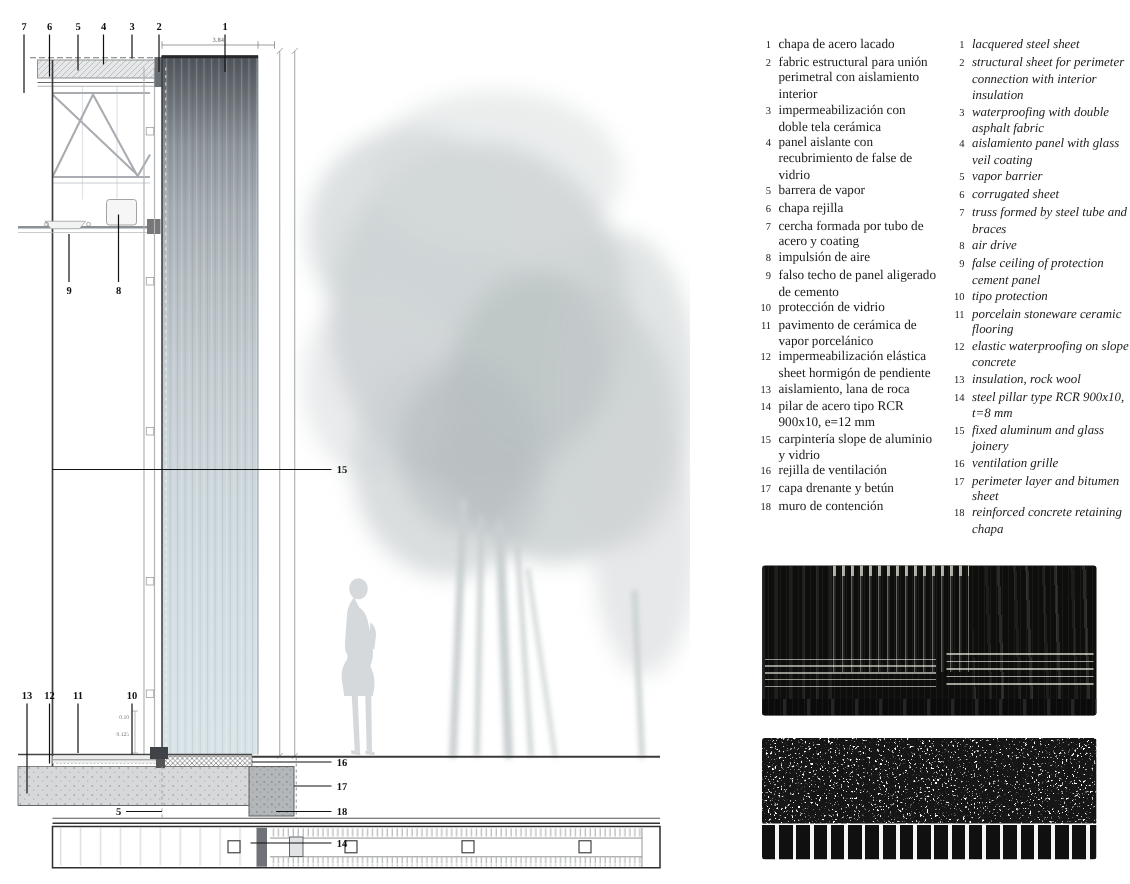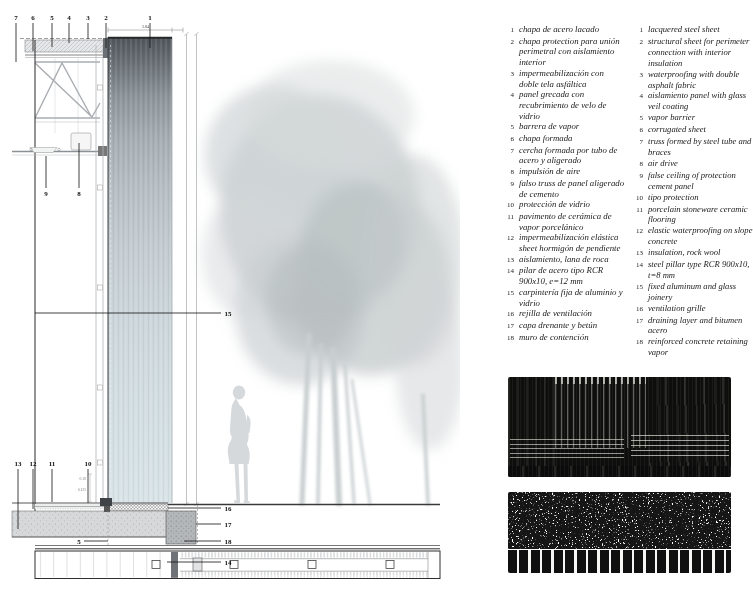--- a/index.html
+++ b/index.html
@@ -11,21 +11,21 @@
   .callout-num{font:bold 7px "Liberation Serif",serif;fill:#111;}
   .dim-text{font:4.3px "Liberation Serif",serif;fill:#555;}
   .dim-text-s{font:3.7px "Liberation Serif",serif;fill:#777;}
   .faint{stroke:#e0e2e3;stroke-width:.8;}
   
   .legend-col{position:absolute;top:24px;font-size:8.8px;line-height:10.7px;}
   .legend-es{left:503px;width:122px;}
   .legend-en{left:632px;width:121px;font-style:italic;line-height:10.9px;font-size:8.6px;}
   .lg-row{display:flex;align-items:flex-start;}
   .lg-num{flex:none;width:11px;text-align:right;font-size:7px;font-style:normal;padding-top:1px;color:#222;}
-  .lg-txt{padding-left:5px;font-style:italic;}
+  .lg-txt{padding-left:5px;}
   
   .char{position:absolute;overflow:hidden;border-radius:2px;}
   .char1{left:508px;top:377px;width:223px;height:100px;background:#0e0e0d;}
   .char1 .ly{position:absolute;}
   .c1-left{left:0;top:0;width:21%;height:100%;
     background:repeating-linear-gradient(90deg,rgba(125,125,118,.16) 0 2px,transparent 2px 9px);}
   .c1-ribs{left:21%;top:0;width:41%;height:71%;
     background:repeating-linear-gradient(90deg,rgba(205,205,195,.45) 0 1px,rgba(95,95,90,.22) 1px 2px,transparent 2px 6px);}
   .c1-ribtips{left:21%;top:0;width:41%;height:7px;opacity:.75;
     background:repeating-linear-gradient(90deg,#d9d9d0 0 2px,#0e0e0d 2px 6px);}
@@ -289,49 +289,49 @@
       </g>
   </svg>
 
   <div class="legend-col legend-es">
       <div class="lg-row">
         <span class="lg-num">1</span>
         <span class="lg-txt">chapa de acero lacado</span>
       </div>
       <div class="lg-row">
         <span class="lg-num">2</span>
-        <span class="lg-txt">chapa protection para unión perimetral con aislamiento interior</span>
+        <span class="lg-txt">fabric estructural para unión perimetral con aislamiento interior</span>
       </div>
       <div class="lg-row">
         <span class="lg-num">3</span>
-        <span class="lg-txt">impermeabilización con doble tela asfáltica</span>
+        <span class="lg-txt">impermeabilización con doble tela cerámica</span>
       </div>
       <div class="lg-row">
         <span class="lg-num">4</span>
-        <span class="lg-txt">panel grecada con recubrimiento de velo de vidrio</span>
+        <span class="lg-txt">panel aislante con recubrimiento de false de vidrio</span>
       </div>
       <div class="lg-row">
         <span class="lg-num">5</span>
         <span class="lg-txt">barrera de vapor</span>
       </div>
       <div class="lg-row">
         <span class="lg-num">6</span>
-        <span class="lg-txt">chapa formada</span>
+        <span class="lg-txt">chapa rejilla</span>
       </div>
       <div class="lg-row">
         <span class="lg-num">7</span>
-        <span class="lg-txt">cercha formada por tubo de acero y aligerado</span>
+        <span class="lg-txt">cercha formada por tubo de acero y coating</span>
       </div>
       <div class="lg-row">
         <span class="lg-num">8</span>
         <span class="lg-txt">impulsión de aire</span>
       </div>
       <div class="lg-row">
         <span class="lg-num">9</span>
-        <span class="lg-txt">falso truss de panel aligerado de cemento</span>
+        <span class="lg-txt">falso techo de panel aligerado de cemento</span>
       </div>
       <div class="lg-row">
         <span class="lg-num">10</span>
         <span class="lg-txt">protección de vidrio</span>
       </div>
       <div class="lg-row">
         <span class="lg-num">11</span>
         <span class="lg-txt">pavimento de cerámica de vapor porcelánico</span>
       </div>
       <div class="lg-row">
@@ -341,21 +341,21 @@
       <div class="lg-row">
         <span class="lg-num">13</span>
         <span class="lg-txt">aislamiento, lana de roca</span>
       </div>
       <div class="lg-row">
         <span class="lg-num">14</span>
         <span class="lg-txt">pilar de acero tipo RCR 900x10, e=12 mm</span>
       </div>
       <div class="lg-row">
         <span class="lg-num">15</span>
-        <span class="lg-txt">carpintería fija de aluminio y vidrio</span>
+        <span class="lg-txt">carpintería slope de aluminio y vidrio</span>
       </div>
       <div class="lg-row">
         <span class="lg-num">16</span>
         <span class="lg-txt">rejilla de ventilación</span>
       </div>
       <div class="lg-row">
         <span class="lg-num">17</span>
         <span class="lg-txt">capa drenante y betún</span>
       </div>
       <div class="lg-row">
@@ -423,25 +423,25 @@
       <div class="lg-row">
         <span class="lg-num">15</span>
         <span class="lg-txt">fixed aluminum and glass joinery</span>
       </div>
       <div class="lg-row">
         <span class="lg-num">16</span>
         <span class="lg-txt">ventilation grille</span>
       </div>
       <div class="lg-row">
         <span class="lg-num">17</span>
-        <span class="lg-txt">draining layer and bitumen acero</span>
+        <span class="lg-txt">perimeter layer and bitumen sheet</span>
       </div>
       <div class="lg-row">
         <span class="lg-num">18</span>
-        <span class="lg-txt">reinforced concrete retaining vapor</span>
+        <span class="lg-txt">reinforced concrete retaining chapa</span>
       </div>
     </div>
 
   <div class="char char1">
     <div class="ly c1-left"></div>
     <div class="ly c1-ribs"></div>
     <div class="ly c1-ribtips"></div>
     <div class="ly c1-right"></div>
     <div class="ly c1-scrL"></div>
     <div class="ly c1-scrR"></div>

